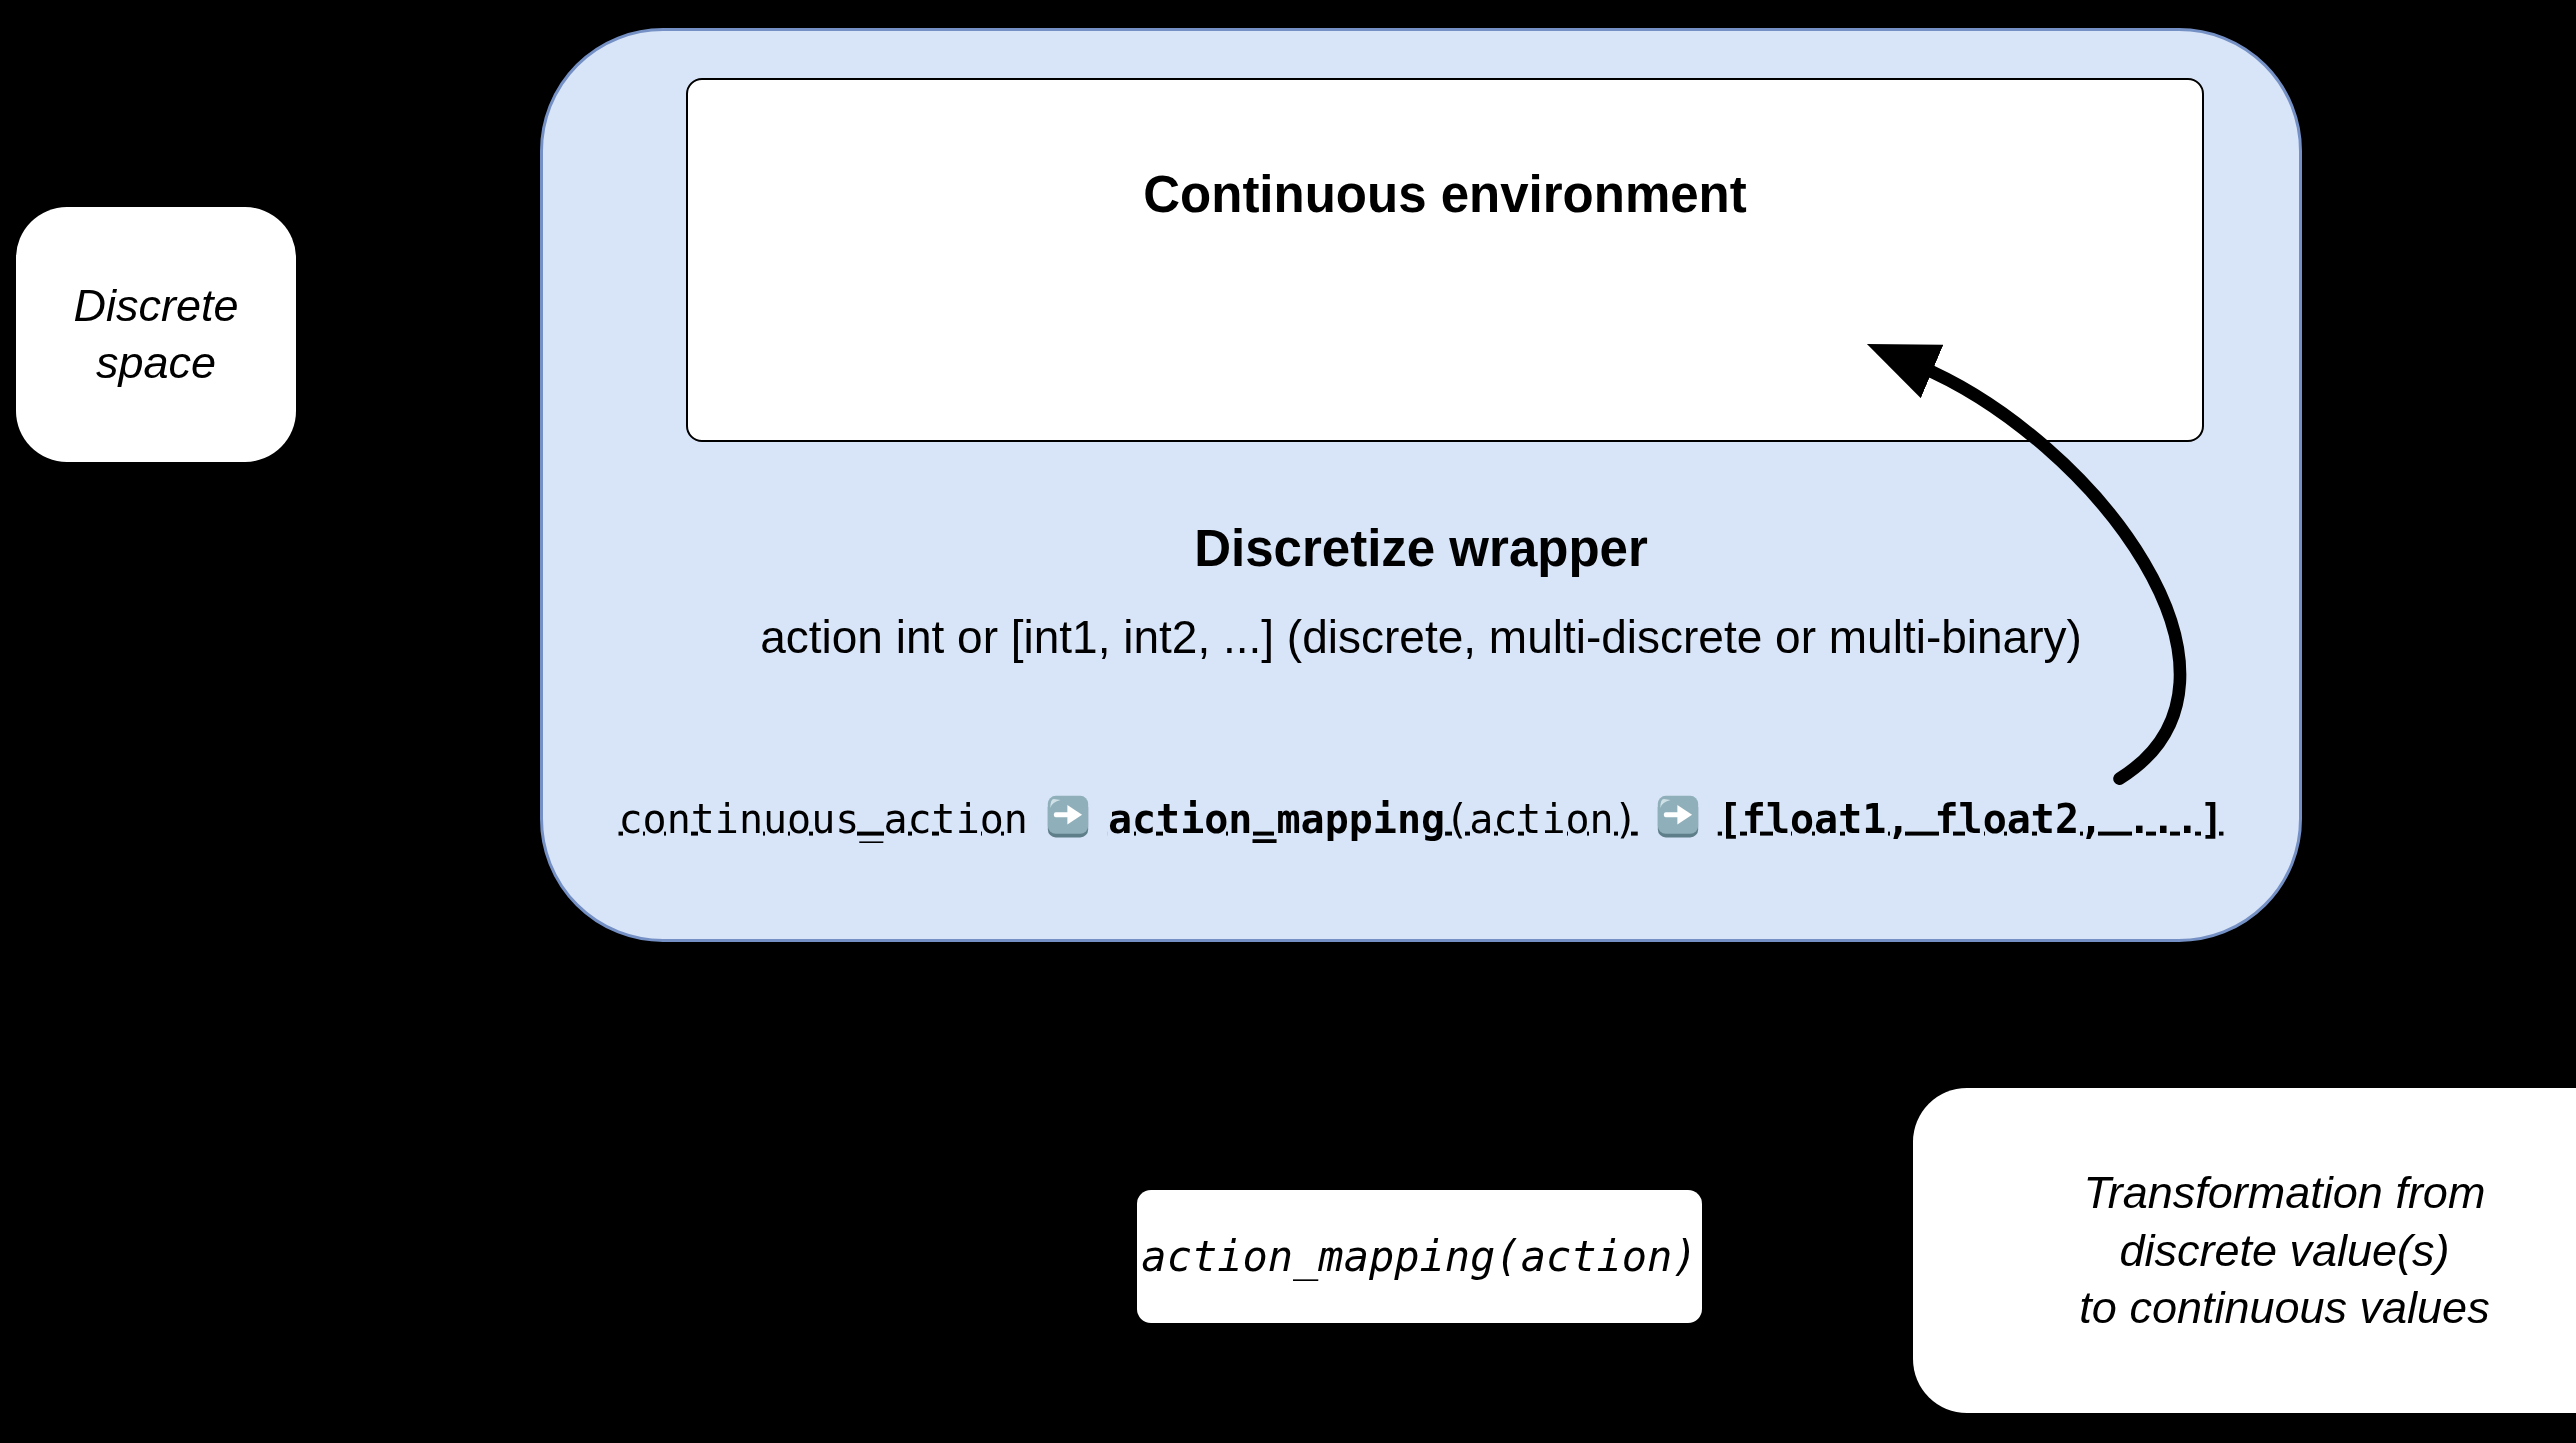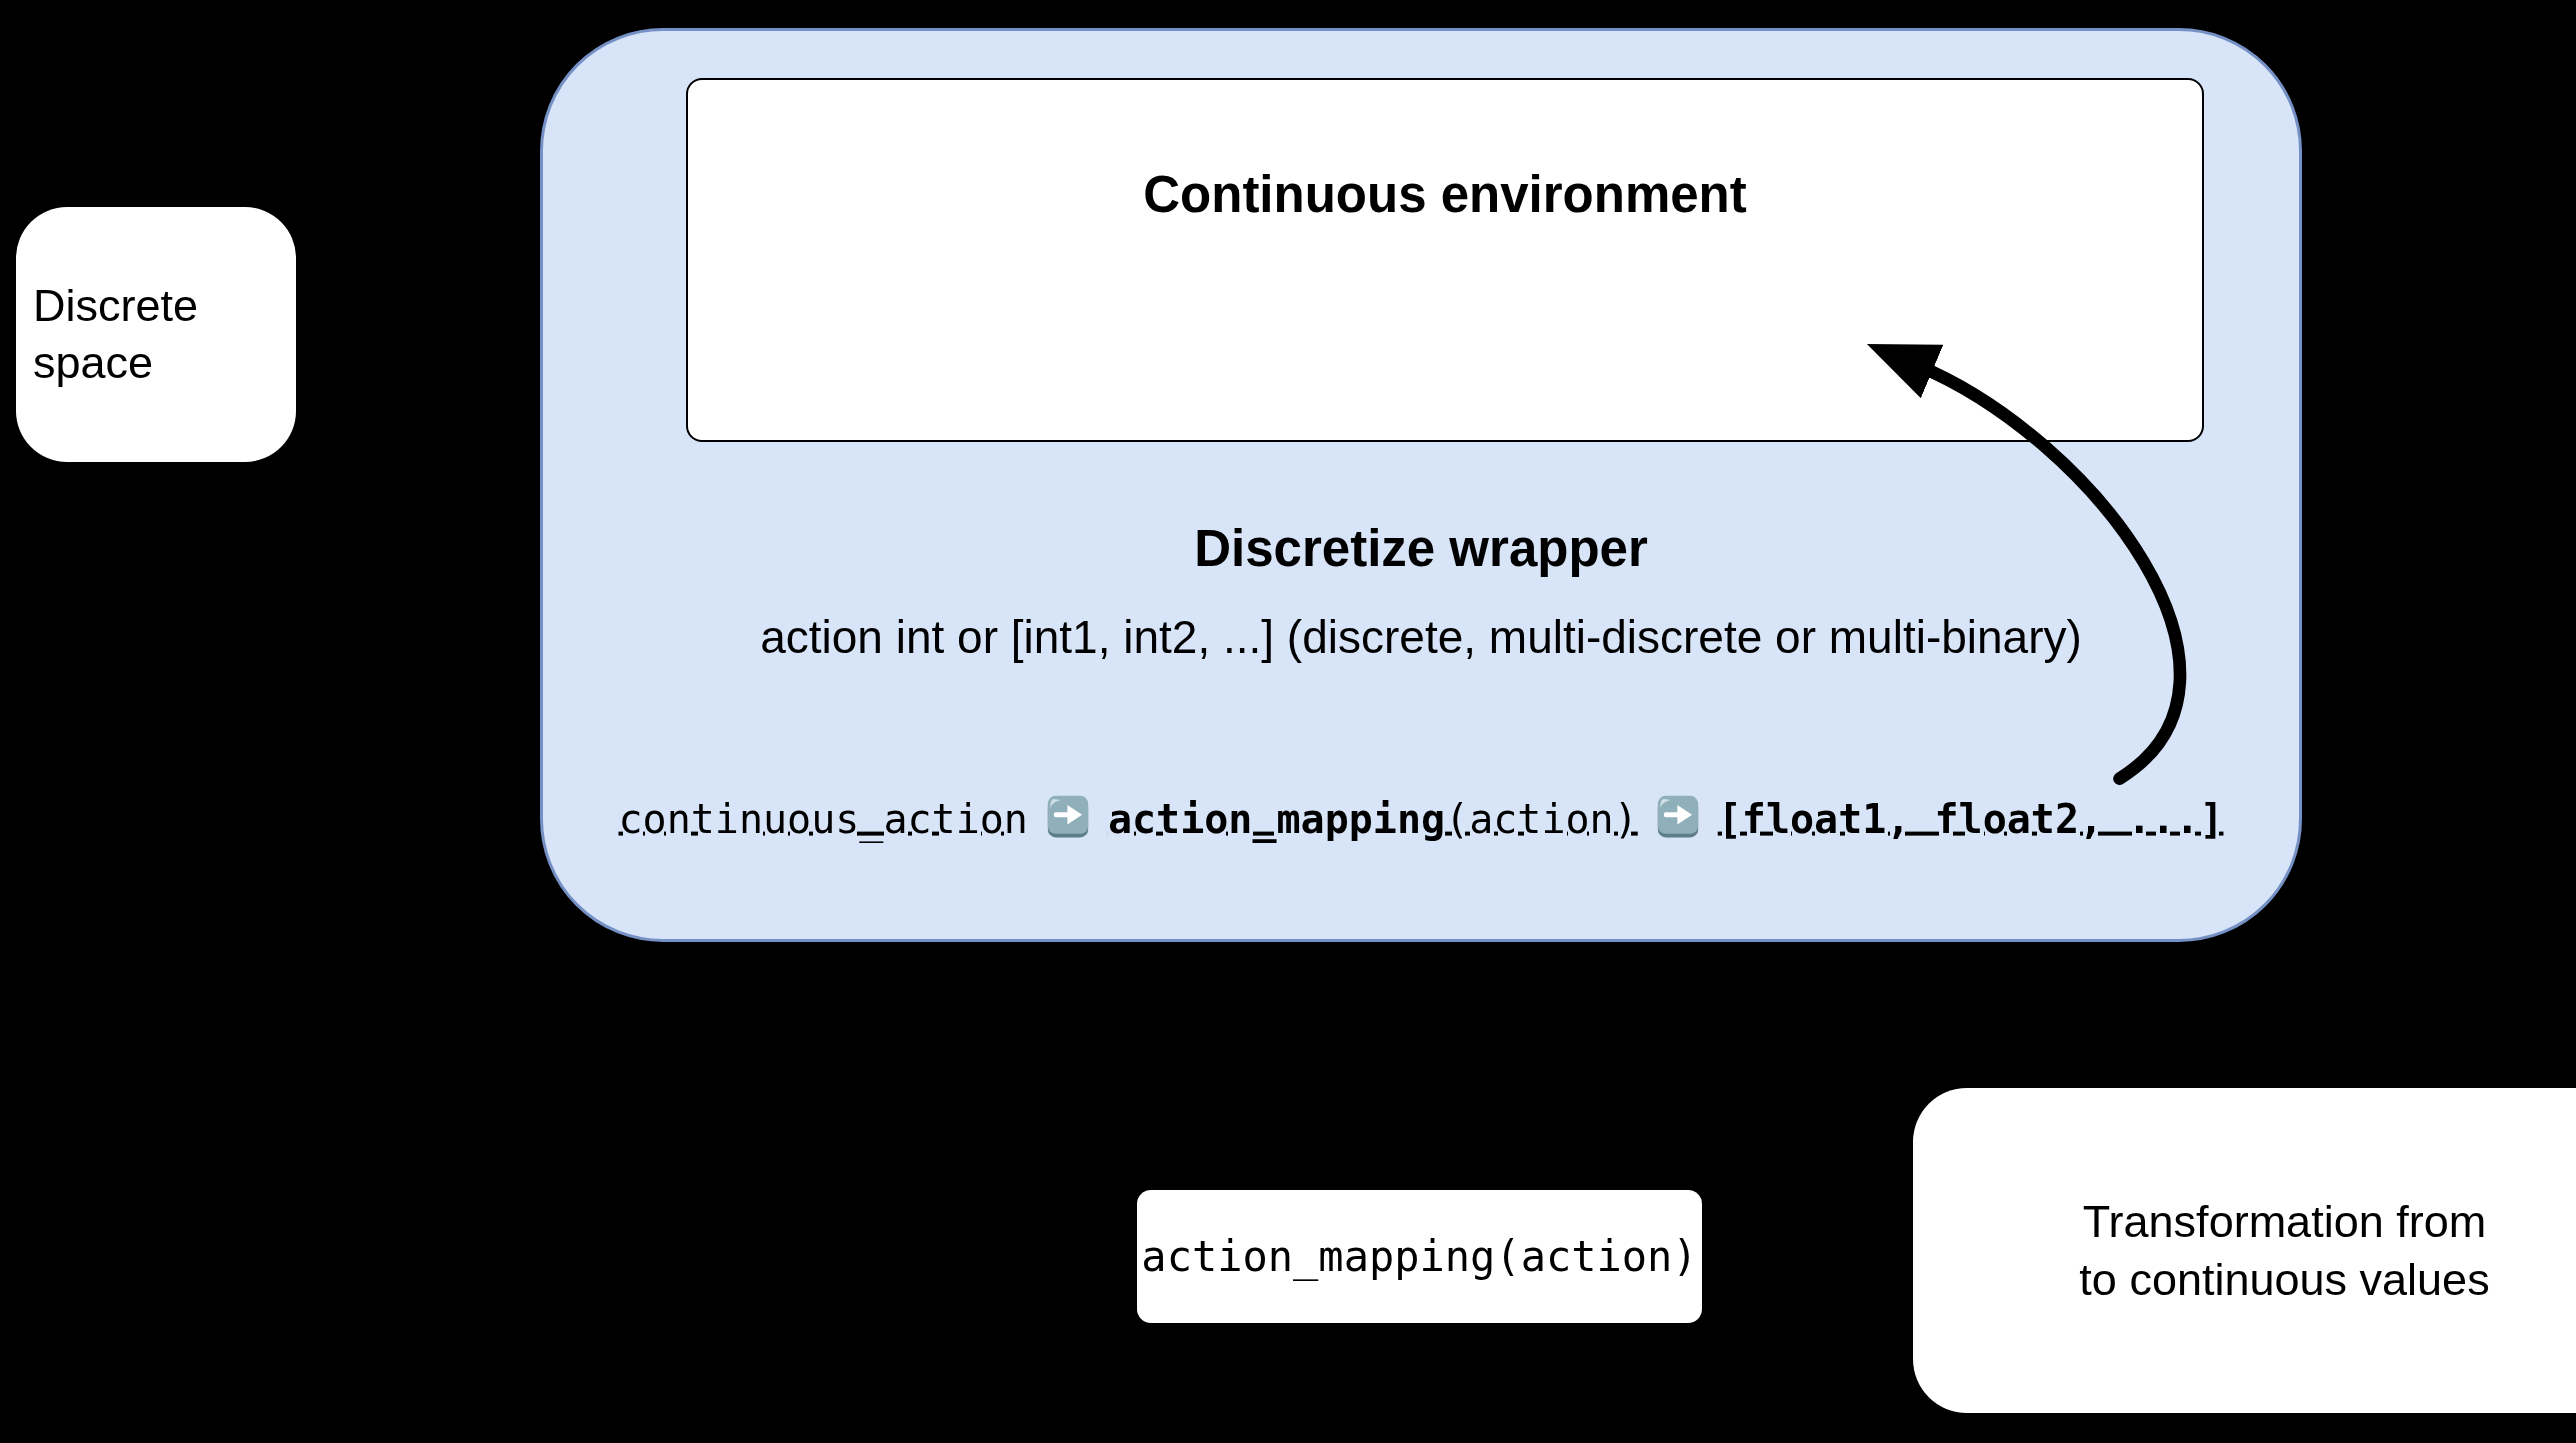--- a/index.html
+++ b/index.html
@@ -61,20 +61,22 @@
   .pipeline .seg{vertical-align:middle;}
   .arrow-btn{
     display:inline-block;width:44px;height:44px;vertical-align:middle;
     margin:0 18px 4.8px 18px;
   }
 
   
   .label-box{
     position:absolute;background:var(--box-white);border-radius:51px;
     display:flex;align-items:center;justify-content:center;
+    text-align:center;
+    font-style:italic;
   }
   .discrete-space-box{left:16px;top:207px;width:280px;height:255px;font-size:45px;line-height:1.25;padding:0 17px;}
   .action-mapping-function-box{left:16px;top:523px;width:280px;height:253px;font-size:45px;line-height:1.25;padding:0 17px;}
   .mapping-call-box{left:1137px;top:1190px;width:565px;height:133px;border-radius:14px;font-size:42px;}
   .transformation-box{left:1913px;top:1088px;width:743px;height:325px;border-radius:54px;font-size:45px;line-height:1.28;flex-direction:column;}
 
   .arrow-overlay{position:absolute;left:0;top:0;width:2576px;height:1443px;pointer-events:none;}
 </style>
 </head>
 <body>
@@ -111,20 +113,21 @@
       </svg><span class="seg mono bold">[float1, float2, ...]</span>
     </div>
   </div>
 
   <div class="label-box mapping-call-box">
     <span class="mono">action_mapping(action)</span>
   </div>
 
   <div class="label-box transformation-box">
     <div>Transformation from</div>
+    <div>discrete value(s)</div>
     <div>to continuous values</div>
   </div>
 
   <svg class="arrow-overlay" viewBox="0 0 4284 2400" aria-hidden="true">
     <defs>
       <marker id="arrowhead" markerUnits="strokeWidth" markerWidth="5.6" markerHeight="4.6" refX="1.2" refY="2.3" orient="auto">
         <path d="M0,0 L5.6,2.3 L0,4.6 Z" style="fill:var(--ink)"></path>
       </marker>
     </defs>
     <path d="M 3525 1295 C 3790 1130, 3480 730, 3190 608" style="stroke:var(--ink)" stroke-width="21" fill="none" stroke-linecap="round" marker-end="url(#arrowhead)"></path>

